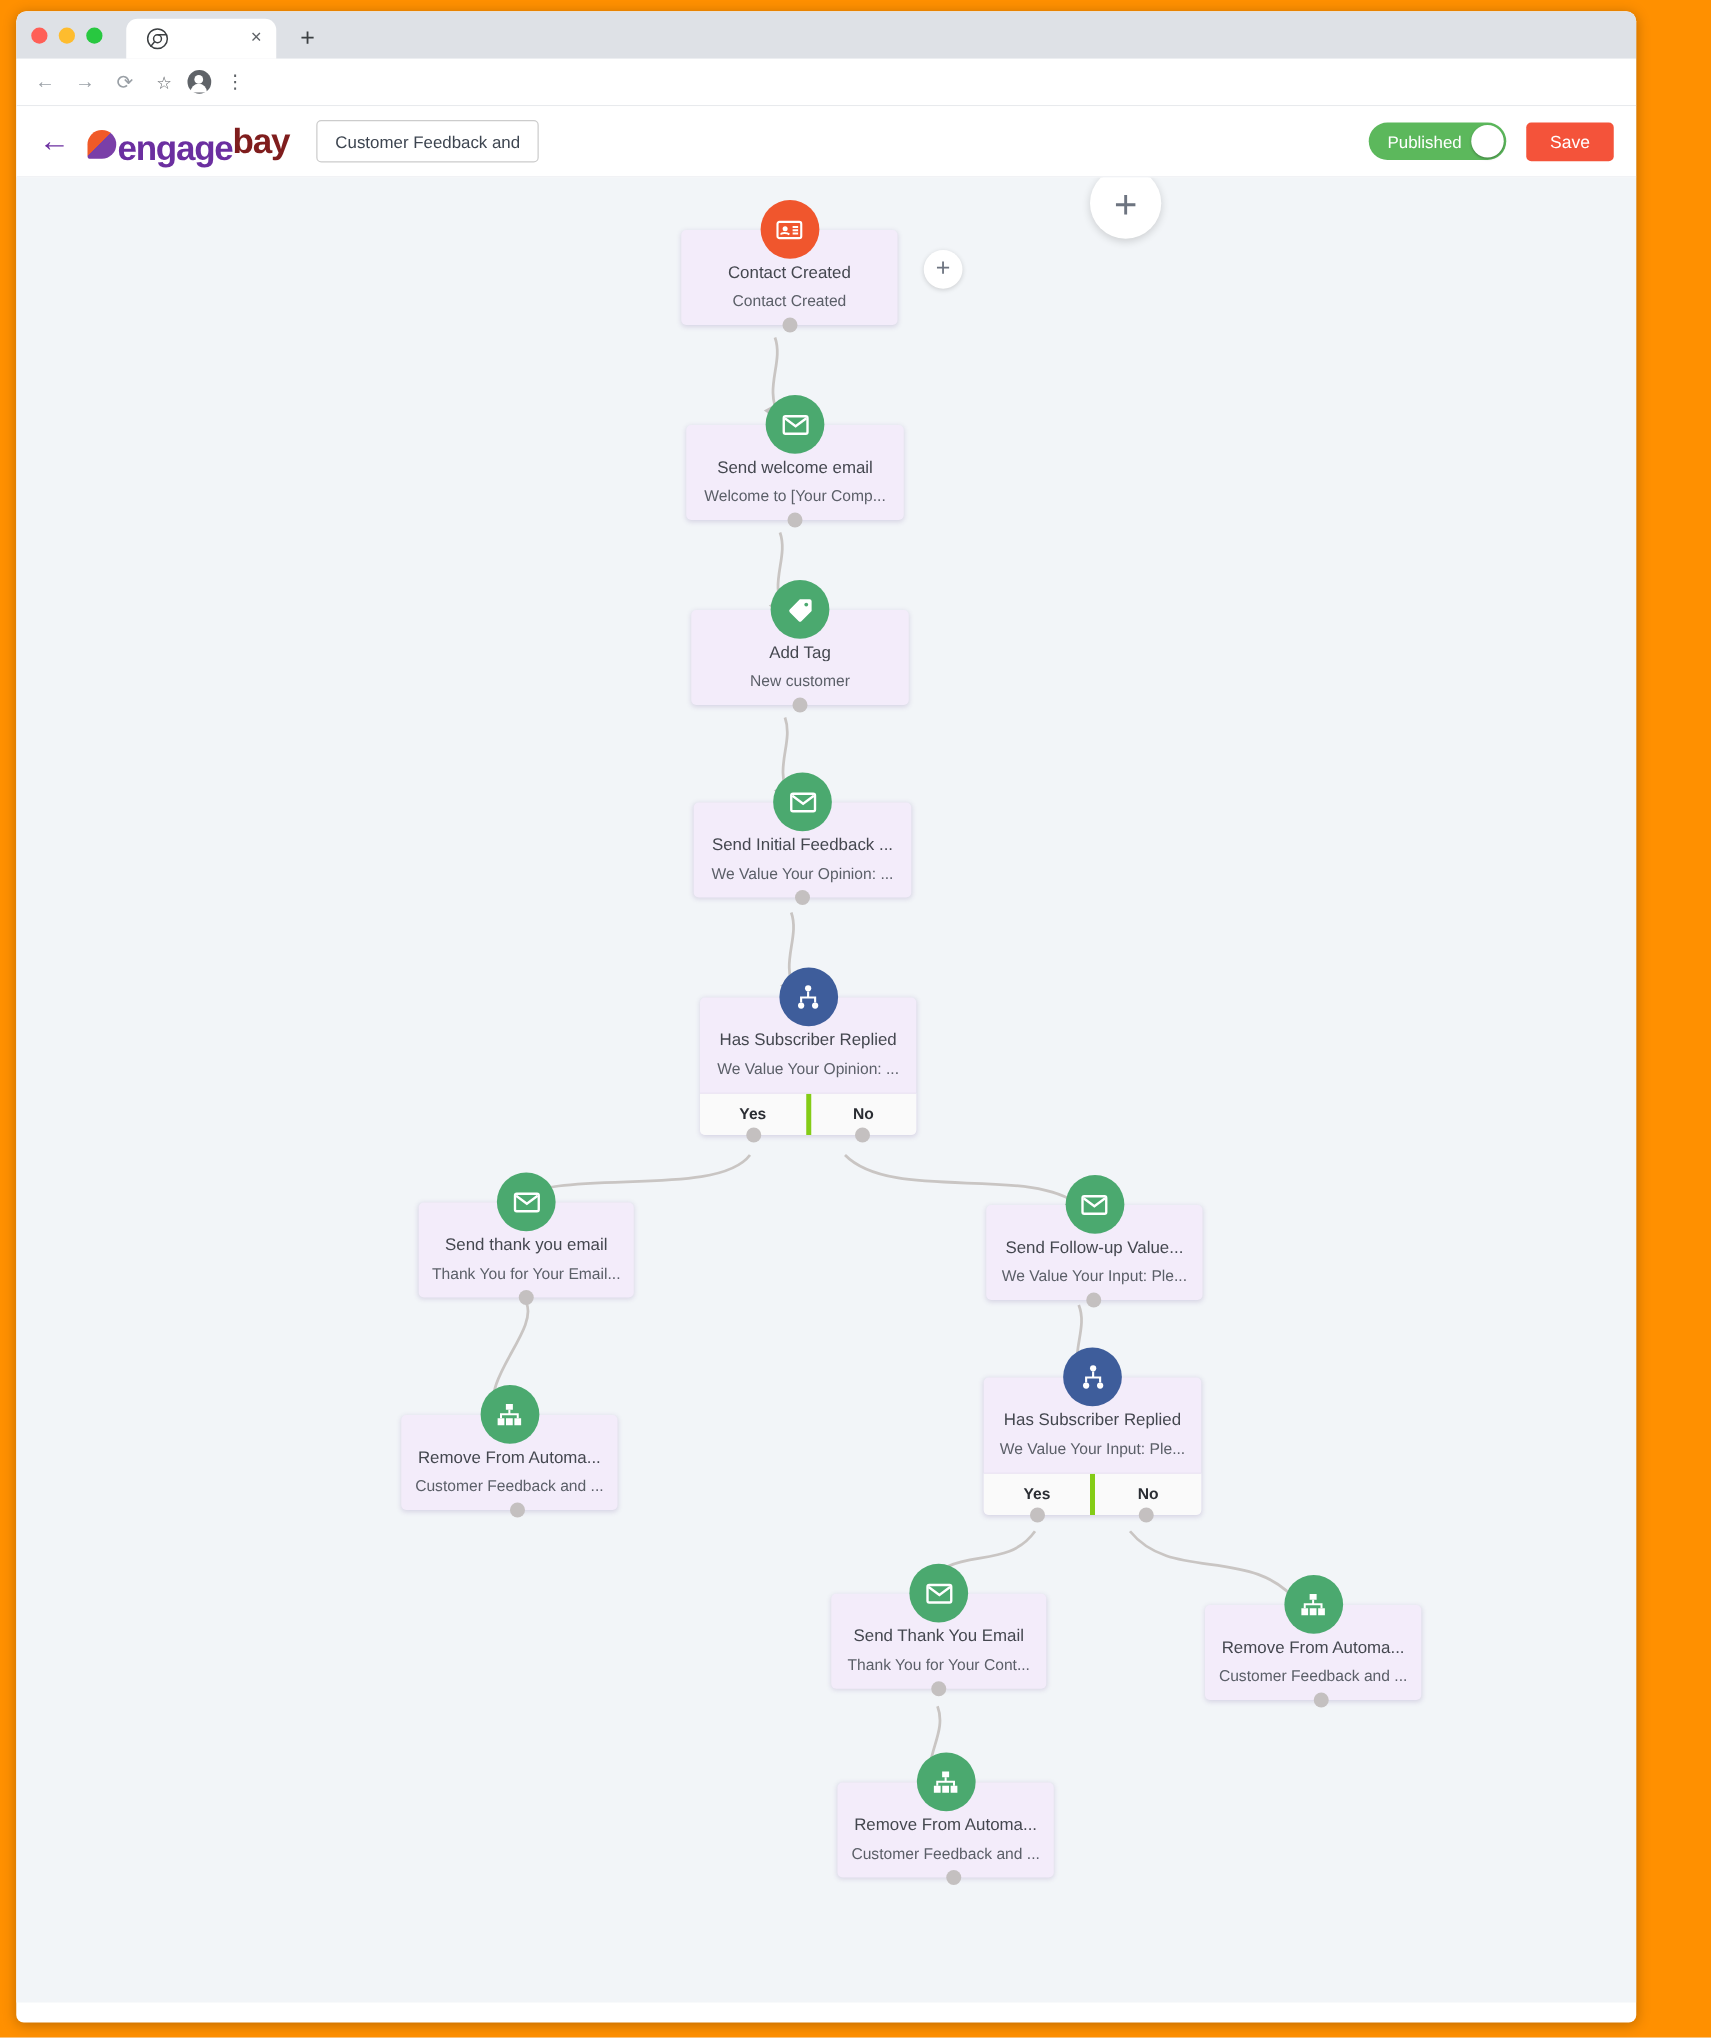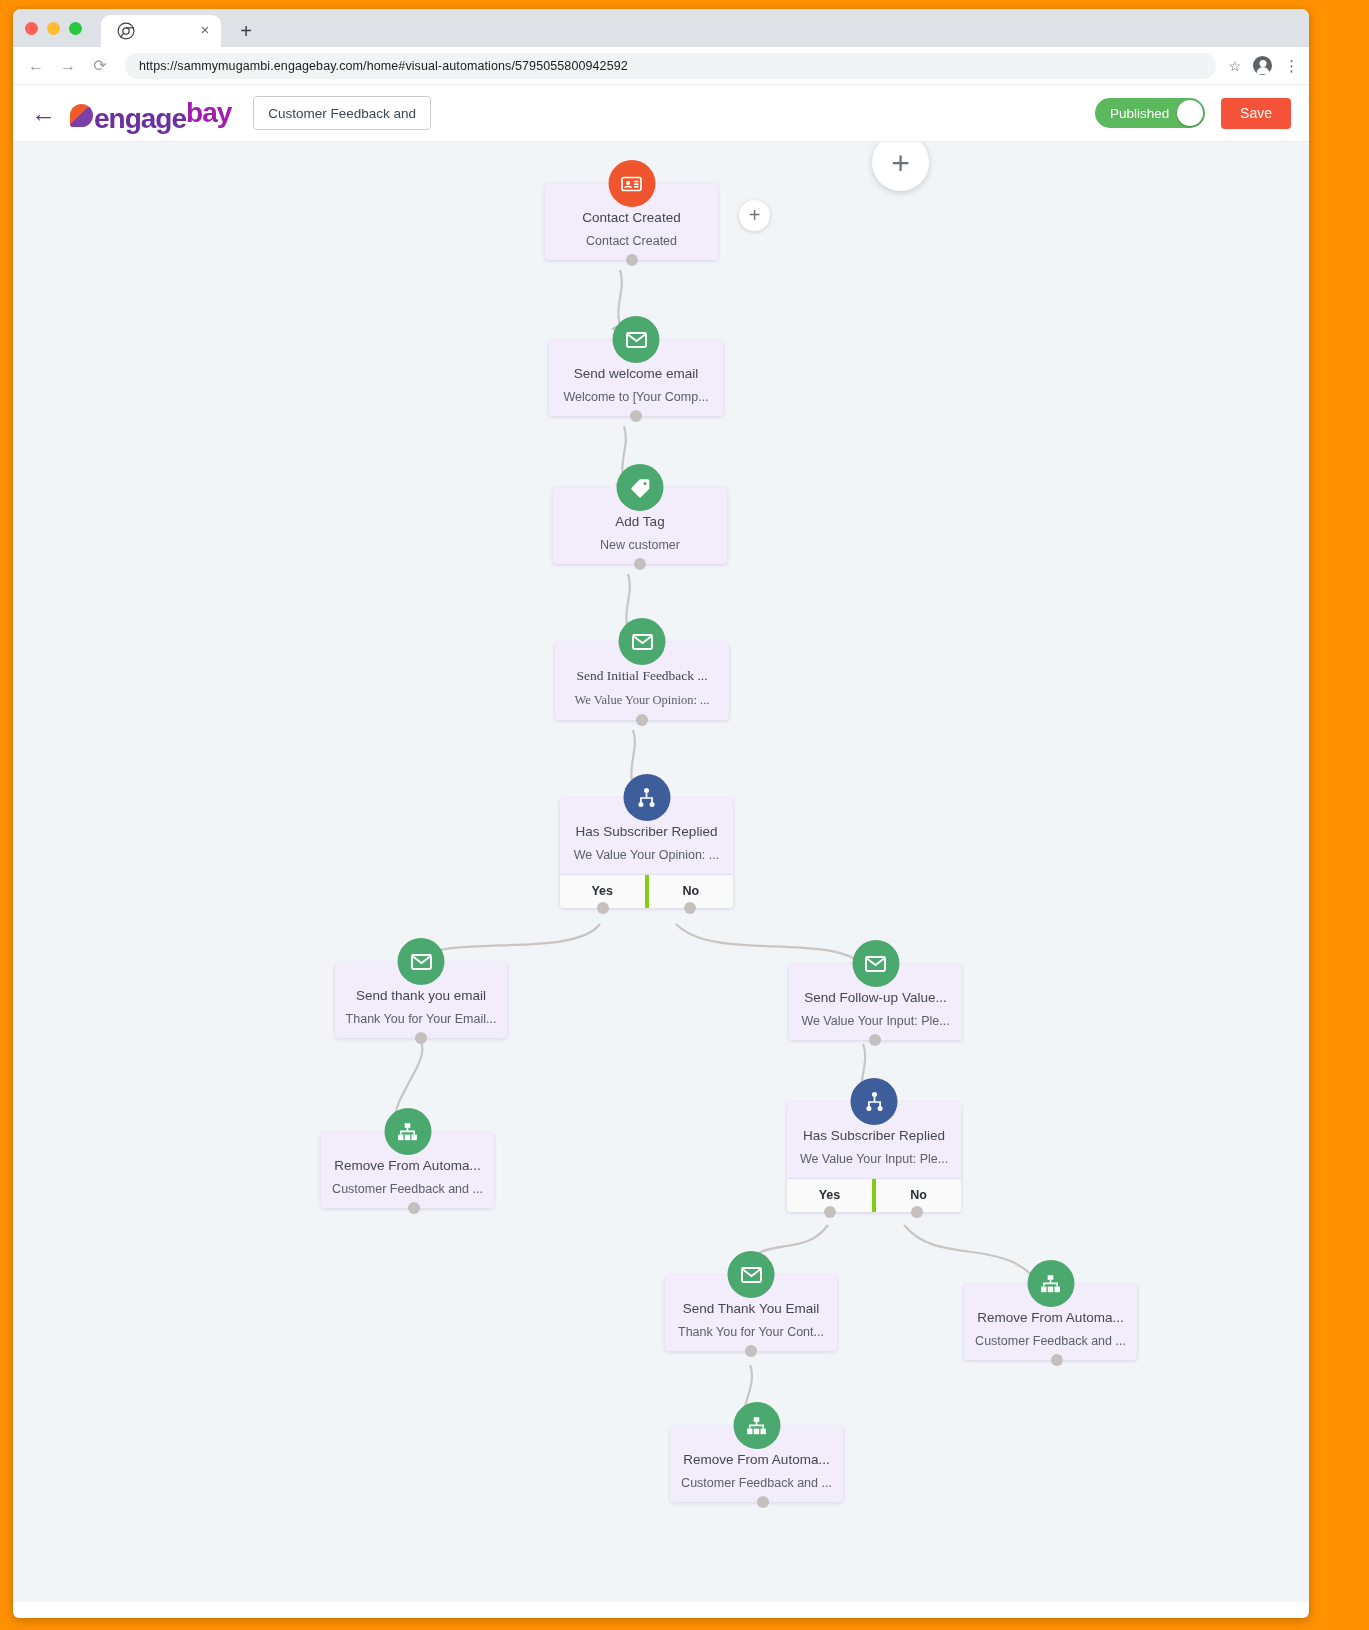--- a/index.html
+++ b/index.html
@@ -88,21 +88,21 @@
   }
   .back-arrow { color:#6b2fa0; font-size:25px; margin-right:14px; line-height:1; }
   .logo { display:flex; align-items:center; font-size:28px; font-weight:700; letter-spacing:-1px; }
   .logo .swoosh {
     display:inline-block; width:23px; height:23px; margin-right:1px;
     border-radius:50% 50% 50% 10%;
     background:linear-gradient(135deg,#f05a28 0%,#f05a28 45%,#7a3fa8 46%,#7a3fa8 100%);
     position:relative; top:2px;
   }
   .logo .p1 { color:#6b2fa0;margin-top:12px; }
-  .logo .p2 { color:#a21caf; }
+  .logo .p2 { color:#7f1d1d; }
   .title-box {
     margin-left:22px; height:34px; min-width:175px;
     border:1px solid #ccc; border-radius:4px;
     display:flex; align-items:center; padding:0 14px;
     font-size:13.5px; color:#3d4550;
   }
   .appbar-right { margin-left:auto; display:flex; align-items:center; gap:16px; }
   .toggle {
     position:relative; width:110px; height:30px; border-radius:15px;
     background:#5cb85c; display:flex; align-items:center;
@@ -202,21 +202,20 @@
       <span class="tab-title"></span>
       <span class="tab-close">×</span>
     </div>
     <div class="tab-new">+</div>
   </div>
 
   <div class="navbar">
     <div class="navicon">←</div>
     <div class="navicon">→</div>
     <div class="navicon">⟳</div>
-    <div class="omnibox">https://sammymugambi.engagebay.com/home#visual-automations/5795055800942592</div>
     <div class="navright">
       <span class="star">☆</span>
       <span class="avatar-ico"></span>
       <span class="kebab">⋮</span>
     </div>
   </div>
 
   <div class="appbar">
     <div class="back-arrow">←</div>
     <div class="logo">
@@ -303,21 +302,21 @@
         <svg width="24" height="22" viewBox="0 0 24 22">
           <rect x="2.5" y="4" width="19" height="14" rx="1.4" fill="none" stroke="#fff" stroke-width="1.9"></rect>
           <path d="M3.4 5.6 L12 12 L20.6 5.6" fill="none" stroke="#fff" stroke-width="1.9"></path>
         </svg>
       </div>
       <div class="ntitle">Send welcome email</div>
       <div class="nsub">Welcome to [Your Comp...</div>
       <span class="port" style="left:81px; bottom:-6px;"></span>
     </div>
 
-    <div class="node" style="left:542px; top:500px; width:174px;font-family:Liberation Serif, serif;">
+    <div class="node" style="left:542px; top:500px; width:174px;">
       <div class="nbadge green">
         <svg width="24" height="22" viewBox="0 0 24 22">
           <rect x="2.5" y="4" width="19" height="14" rx="1.4" fill="none" stroke="#fff" stroke-width="1.9"></rect>
           <path d="M3.4 5.6 L12 12 L20.6 5.6" fill="none" stroke="#fff" stroke-width="1.9"></path>
         </svg>
       </div>
       <div class="ntitle">Send Initial Feedback ...</div>
       <div class="nsub">We Value Your Opinion: ...</div>
       <span class="port" style="left:81px; bottom:-6px;"></span>
     </div>

